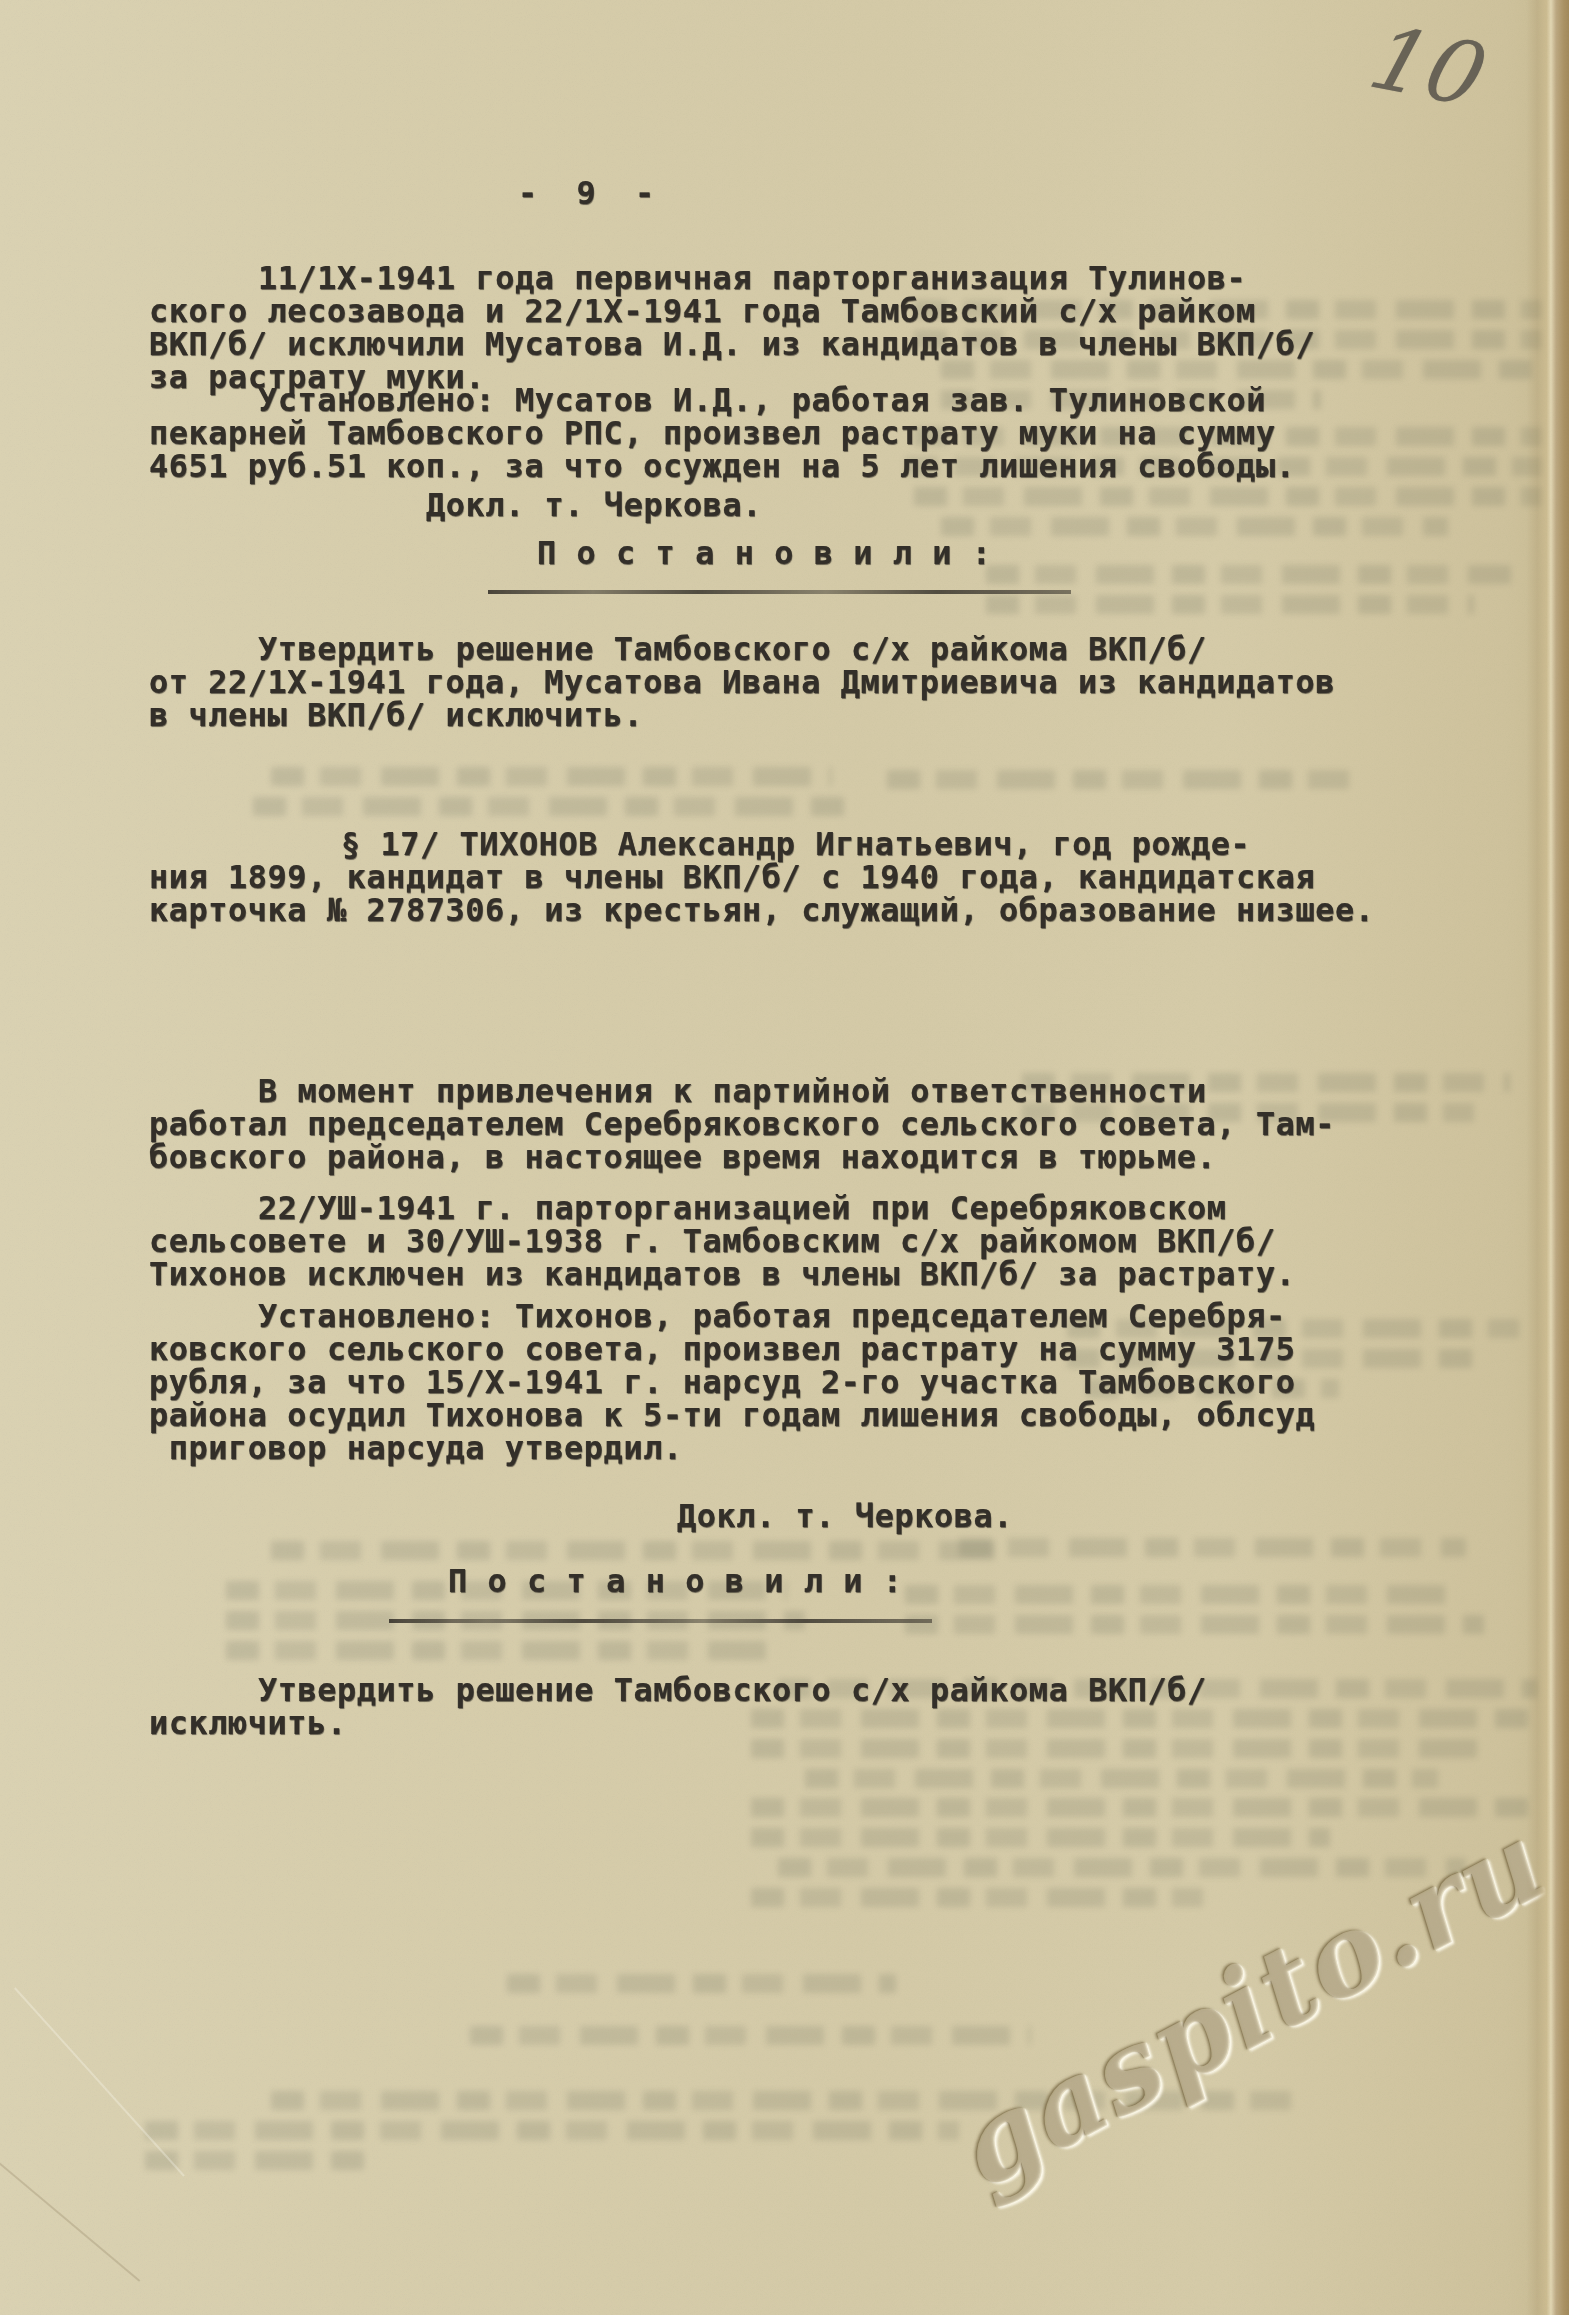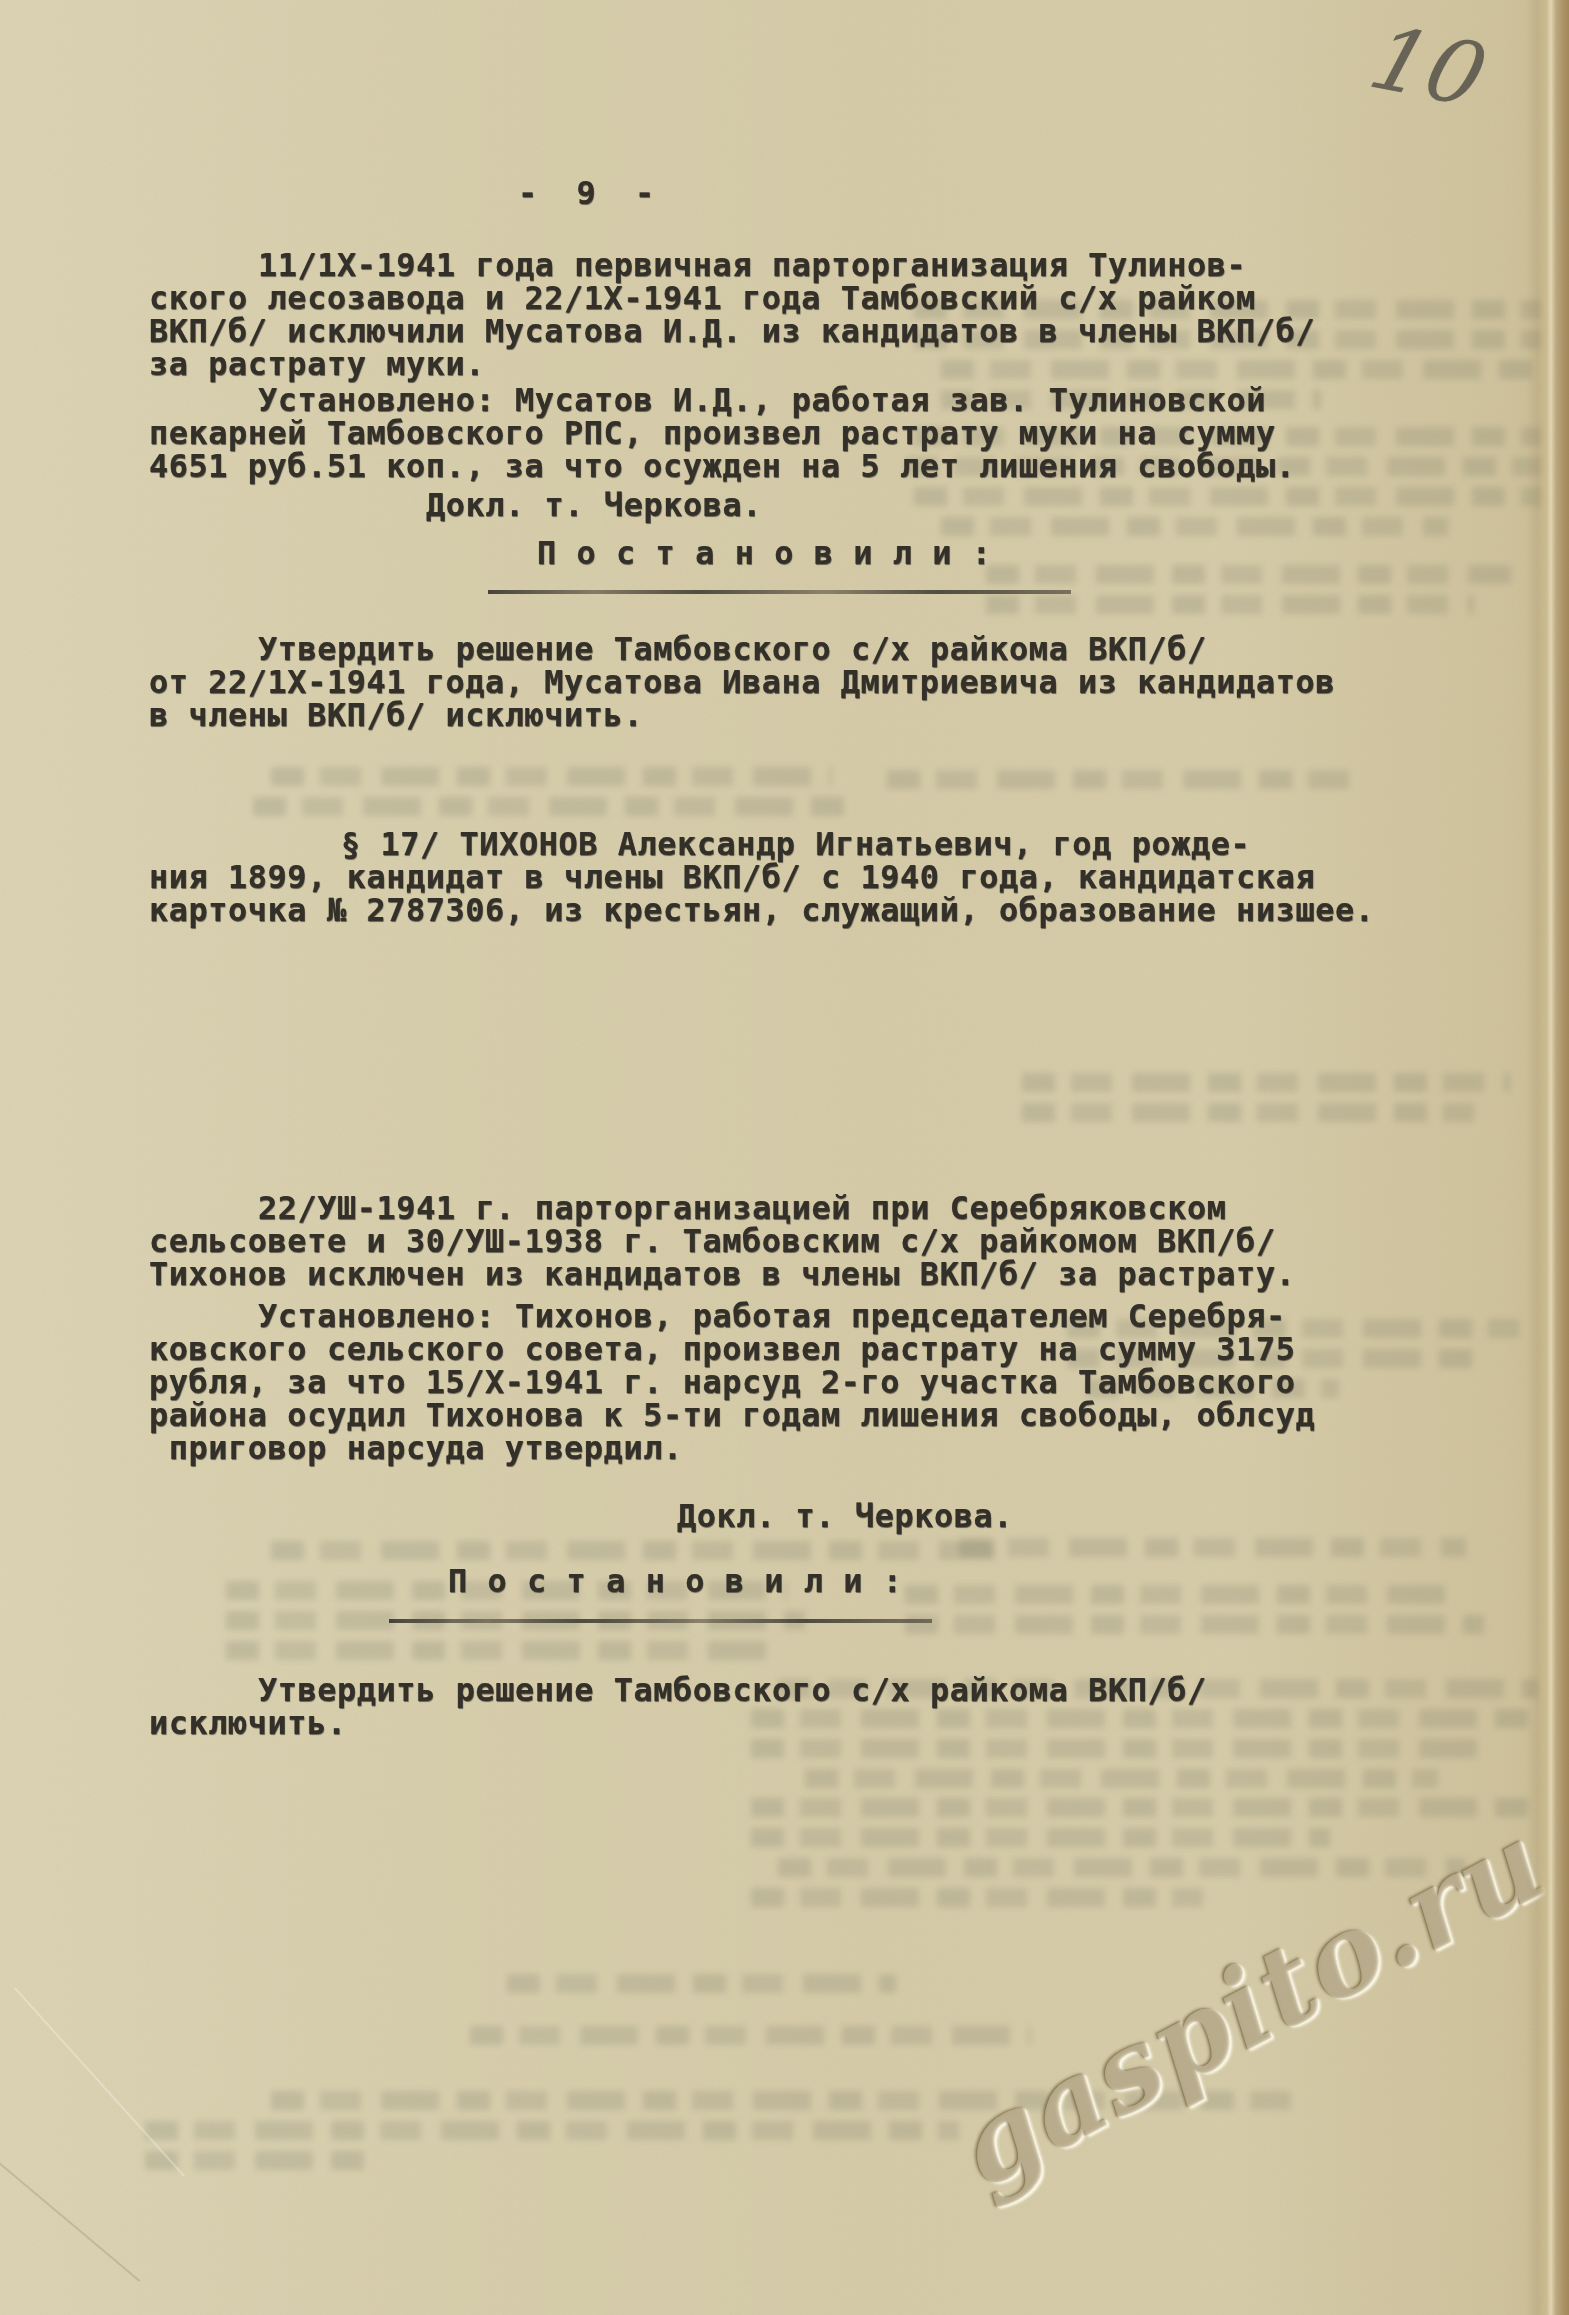--- a/index.html
+++ b/index.html
@@ -114,21 +114,21 @@
   <div class="bleed" style="left:507px;top:1974px;width:389px"></div>
   <div class="bleed" style="left:470px;top:2026px;width:561px"></div>
   <div class="bleed" style="left:271px;top:2091px;width:1040px"></div>
   <div class="bleed" style="left:145px;top:2121px;width:814px"></div>
   <div class="bleed" style="left:145px;top:2151px;width:226px"></div>
 
   <div class="typed pageno">- 9 -</div>
 
   <div class="handwritten">10</div>
 
-  <div class="para typed" style="top:249px">
+  <div class="para typed" style="top:262px">
     <div class="line fl">11/1Х-1941 года первичная парторганизация Тулинов-</div>
     <div class="line">ского лесозавода и 22/1Х-1941 года Тамбовский с/х райком</div>
     <div class="line">ВКП/б/ исключили Мусатова И.Д. из кандидатов в члены ВКП/б/</div>
     <div class="line">за растрату муки.</div>
   </div>
 
   <div class="para typed" style="top:384px">
     <div class="line fl">Установлено: Мусатов И.Д., работая зав. Тулиновской</div>
     <div class="line">пекарней Тамбовского РПС, произвел растрату муки на сумму</div>
     <div class="line">4651 руб.51 коп., за что осужден на 5 лет лишения свободы.</div>
@@ -145,20 +145,25 @@
     <div class="line">в члены ВКП/б/ исключить.</div>
   </div>
 
   <div class="para typed" style="top:828px">
     <div class="line fl2">§ 17/ ТИХОНОВ Александр Игнатьевич, год рожде-</div>
     <div class="line">ния 1899, кандидат в члены ВКП/б/ с 1940 года, кандидатская</div>
     <div class="line">карточка № 2787306, из крестьян, служащий, образование низшее.</div>
   </div>
 
 
+  <div class="para typed" style="top:1075px">
+    <div class="line fl">В момент привлечения к партийной ответственности</div>
+    <div class="line">работал председателем Серебряковского сельского совета, Там-</div>
+    <div class="line">бовского района, в настоящее время находится в тюрьме.</div>
+  </div>
 
   <div class="para typed" style="top:1192px">
     <div class="line fl">22/УШ-1941 г. парторганизацией при Серебряковском</div>
     <div class="line">сельсовете и 30/УШ-1938 г. Тамбовским с/х райкомом ВКП/б/</div>
     <div class="line">Тихонов исключен из кандидатов в члены ВКП/б/ за растрату.</div>
   </div>
 
   <div class="para typed" style="top:1300px">
     <div class="line fl">Установлено: Тихонов, работая председателем Серебря-</div>
     <div class="line">ковского сельского совета, произвел растрату на сумму 3175</div>

